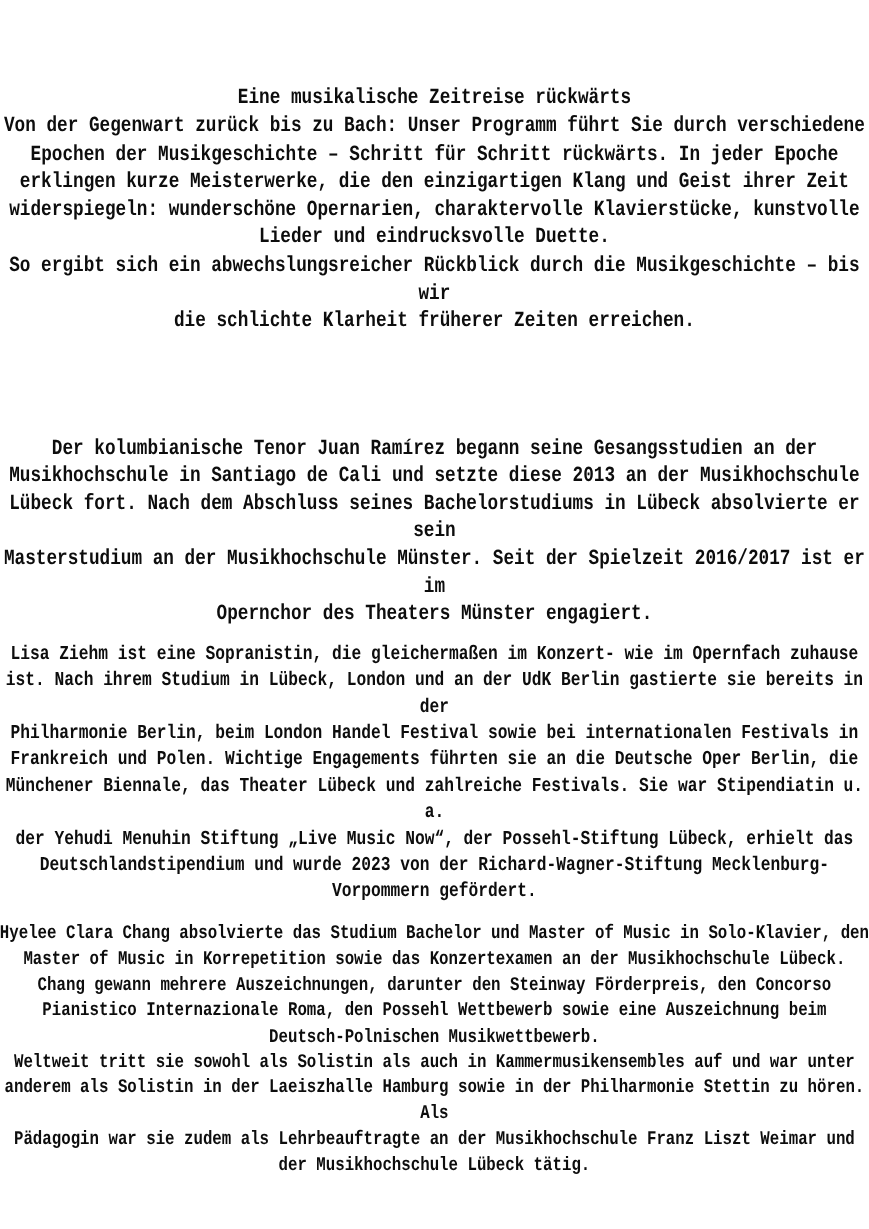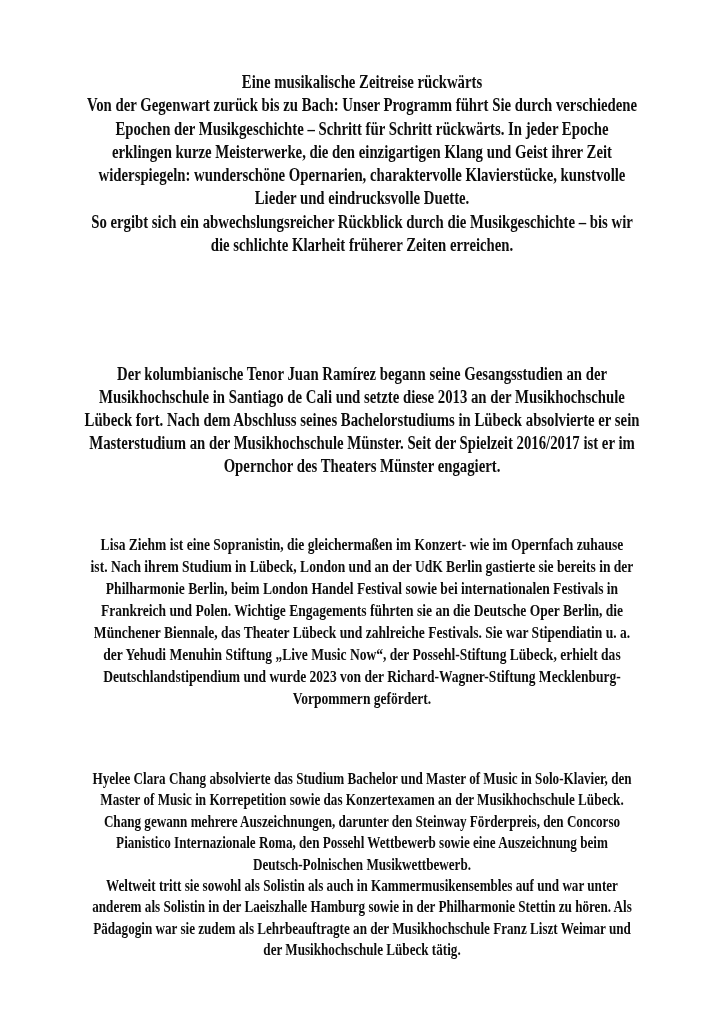--- a/index.html
+++ b/index.html
@@ -5,21 +5,21 @@
   html, body {
     margin: 0;
     padding: 0;
     overflow: hidden;
   }
   #page {
     position: relative;
     width: 724px;
     height: 1024px;
     background: #ffffff;
-    font-family: Liberation Serif, serif;
+    font-family: Liberation Mono, monospace;
     overflow: hidden;
   }
   .para {
     position: absolute;
     left: -88px;            
     width: 900px;
     text-align: center;
     font-weight: 700;
     color: #0d0d0d;
     white-space: pre-line;   

